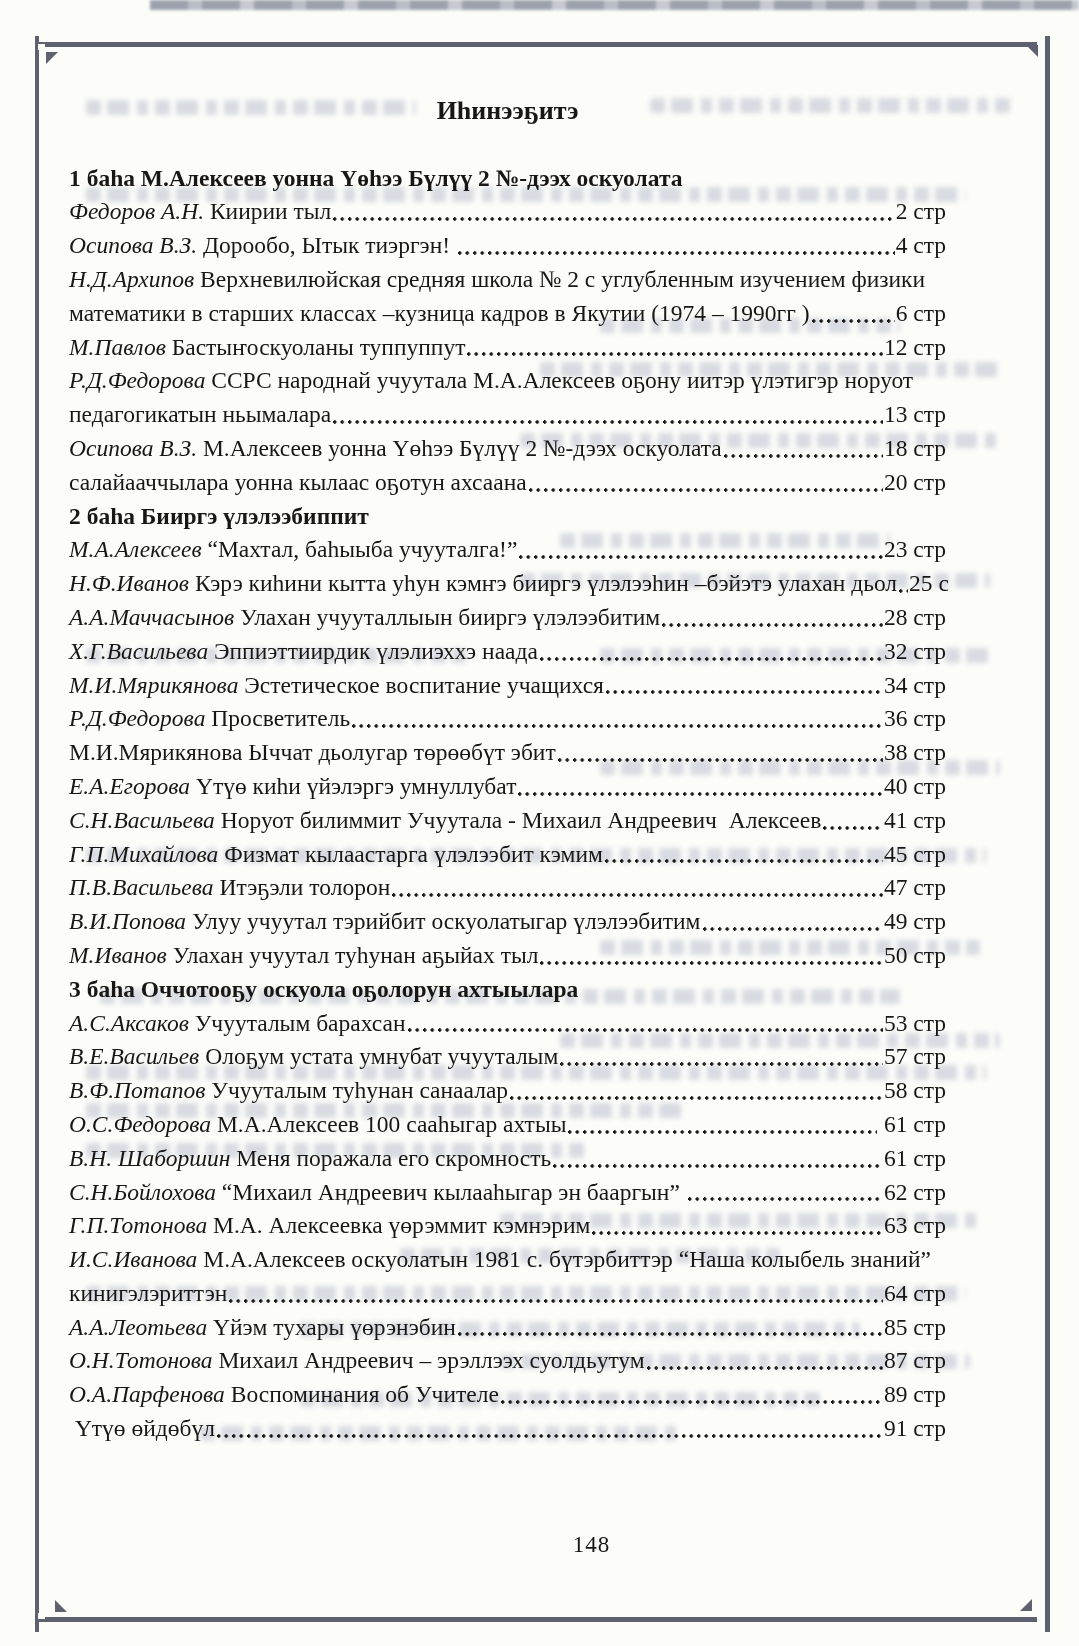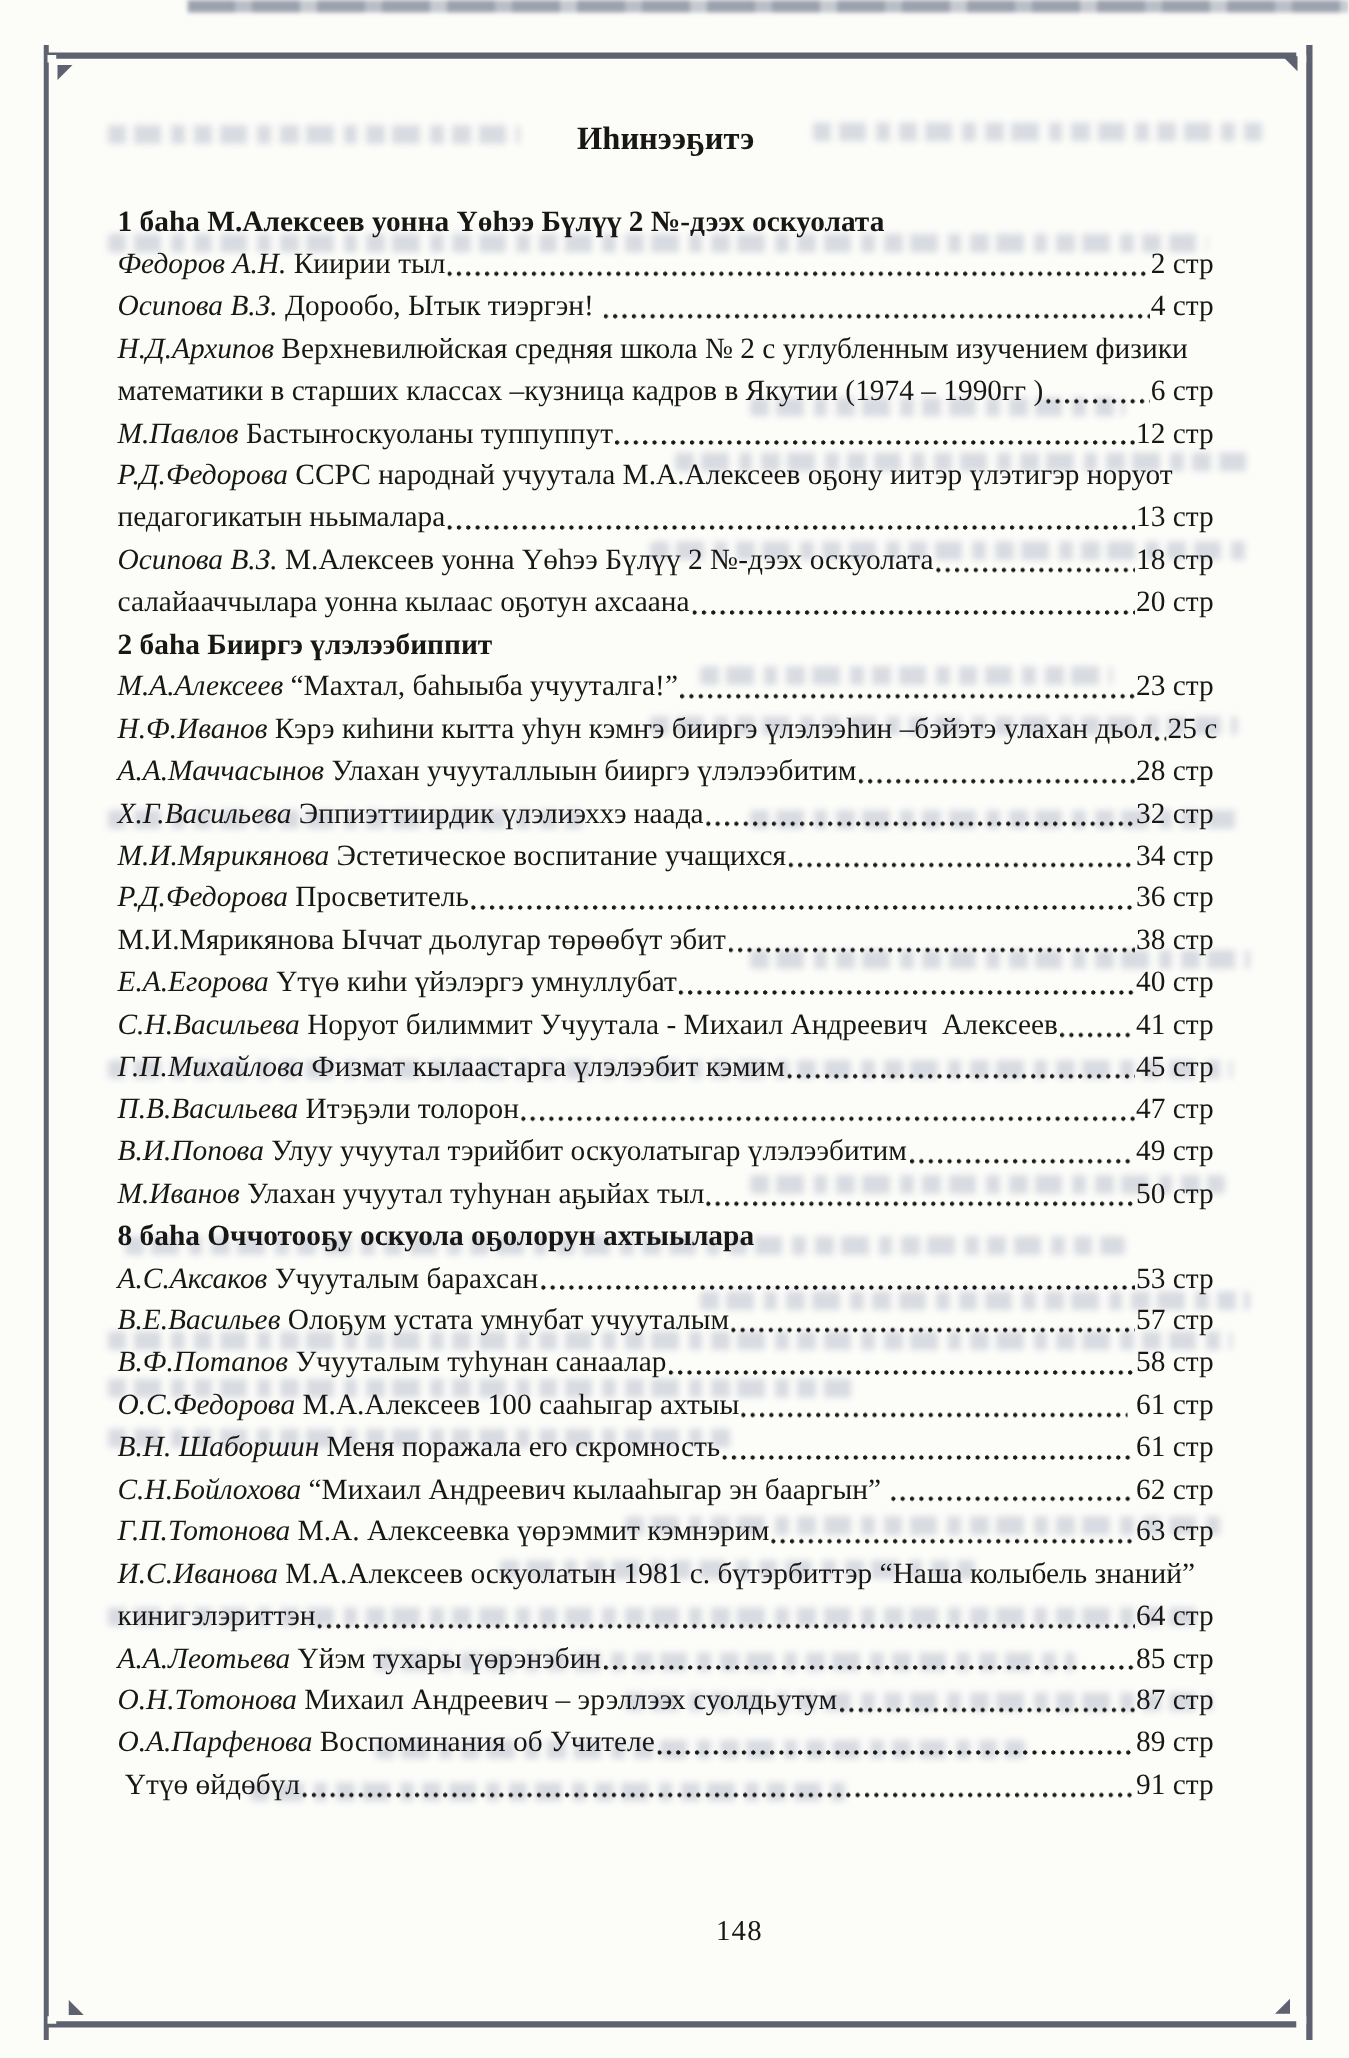--- a/index.html
+++ b/index.html
@@ -27,21 +27,21 @@
     background:repeating-linear-gradient(90deg,#7c87a4 0 15px,transparent 15px 21px,#7c87a4 21px 43px,transparent 43px 51px,#7c87a4 51px 62px,transparent 62px 69px);
     filter:blur(2.5px);opacity:.28;
   }
   .ghost-top{
     position:absolute;left:150px;top:0;width:929px;height:10px;pointer-events:none;
     background:repeating-linear-gradient(90deg,#848b9b 0 38px,#a9aeba 38px 52px,#848b9b 52px 90px,#b9bdc6 90px 104px);
     filter:blur(1.5px);opacity:.8;
   }
   
   .content{
-    position:absolute;left:94px;top:94px;width:877px;
+    position:absolute;left:69px;top:94px;width:877px;
     font-size:23.5px;line-height:33.8px;
   }
   .doc-title{
     height:33.8px;margin-bottom:33.8px;
     text-align:center;font-weight:bold;font-size:26px;line-height:33.8px;
   }
   .line{display:flex;align-items:baseline;height:33.8px;white-space:pre;}
   .line.heading{font-weight:bold;}
   .au{font-style:italic;}
   .au.up{font-style:normal;}
@@ -120,21 +120,21 @@
       <div class="line entry"><span class="au">Х.Г.Васильева</span><span class="tt"> Эппиэттиирдик үлэлиэххэ наада</span><span class="leader"></span><span class="pg">32 стр</span></div>
       <div class="line entry"><span class="au">М.И.Мярикянова</span><span class="tt"> Эстетическое воспитание учащихся</span><span class="leader"></span><span class="pg">34 стр</span></div>
       <div class="line entry"><span class="au">Р.Д.Федорова</span><span class="tt"> Просветитель</span><span class="leader"></span><span class="pg">36 стр</span></div>
       <div class="line entry"><span class="au up">М.И.Мярикянова</span><span class="tt"> Ыччат дьолугар төрөөбүт эбит</span><span class="leader"></span><span class="pg">38 стр</span></div>
       <div class="line entry"><span class="au">Е.А.Егорова</span><span class="tt"> Үтүө киһи үйэлэргэ умнуллубат</span><span class="leader"></span><span class="pg">40 стр</span></div>
       <div class="line entry"><span class="au">С.Н.Васильева</span><span class="tt"> Норуот билиммит Учуутала - Михаил Андреевич  Алексеев</span><span class="leader"></span><span class="pg">41 стр</span></div>
       <div class="line entry"><span class="au">Г.П.Михайлова</span><span class="tt"> Физмат кылаастарга үлэлээбит кэмим</span><span class="leader"></span><span class="pg">45 стр</span></div>
       <div class="line entry"><span class="au">П.В.Васильева</span><span class="tt"> Итэҕэли толорон</span><span class="leader"></span><span class="pg">47 стр</span></div>
       <div class="line entry"><span class="au">В.И.Попова</span><span class="tt"> Улуу учуутал тэрийбит оскуолатыгар үлэлээбитим</span><span class="leader"></span><span class="pg">49 стр</span></div>
       <div class="line entry"><span class="au">М.Иванов</span><span class="tt"> Улахан учуутал туһунан аҕыйах тыл</span><span class="leader"></span><span class="pg">50 стр</span></div>
-      <div class="line heading"><span>8 баһа Оччотооҕу оскуола оҕолорун ахтыылара</span></div>
+      <div class="line heading"><span>3 баһа Оччотооҕу оскуола оҕолорун ахтыылара</span></div>
       <div class="line entry"><span class="au">А.С.Аксаков</span><span class="tt"> Учууталым барахсан</span><span class="leader"></span><span class="pg">53 стр</span></div>
       <div class="line entry"><span class="au">В.Е.Васильев</span><span class="tt"> Олоҕум устата умнубат учууталым</span><span class="leader"></span><span class="pg">57 стр</span></div>
       <div class="line entry"><span class="au">В.Ф.Потапов</span><span class="tt"> Учууталым туһунан санаалар</span><span class="leader"></span><span class="pg">58 стр</span></div>
       <div class="line entry"><span class="au">О.С.Федорова</span><span class="tt"> М.А.Алексеев 100 сааһыгар ахтыы</span><span class="leader"></span><span class="pg"> 61 стр</span></div>
       <div class="line entry"><span class="au">В.Н. Шаборшин</span><span class="tt"> Меня поражала его скромность</span><span class="leader"></span><span class="pg">61 стр</span></div>
       <div class="line entry"><span class="au">С.Н.Бойлохова</span><span class="tt"> “Михаил Андреевич кылааһыгар эн бааргын” </span><span class="leader"></span><span class="pg">62 стр</span></div>
       <div class="line entry"><span class="au">Г.П.Тотонова</span><span class="tt"> М.А. Алексеевка үөрэммит кэмнэрим</span><span class="leader"></span><span class="pg">63 стр</span></div>
       <div class="line entry"><span class="au">И.С.Иванова</span><span class="tt"> М.А.Алексеев оскуолатын 1981 с. бүтэрбиттэр “Наша колыбель знаний”</span></div>
       <div class="line entry"><span class="tt">кинигэлэриттэн</span><span class="leader"></span><span class="pg">64 стр</span></div>
       <div class="line entry"><span class="au">А.А.Леотьева</span><span class="tt"> Үйэм тухары үөрэнэбин</span><span class="leader"></span><span class="pg">85 стр</span></div>

